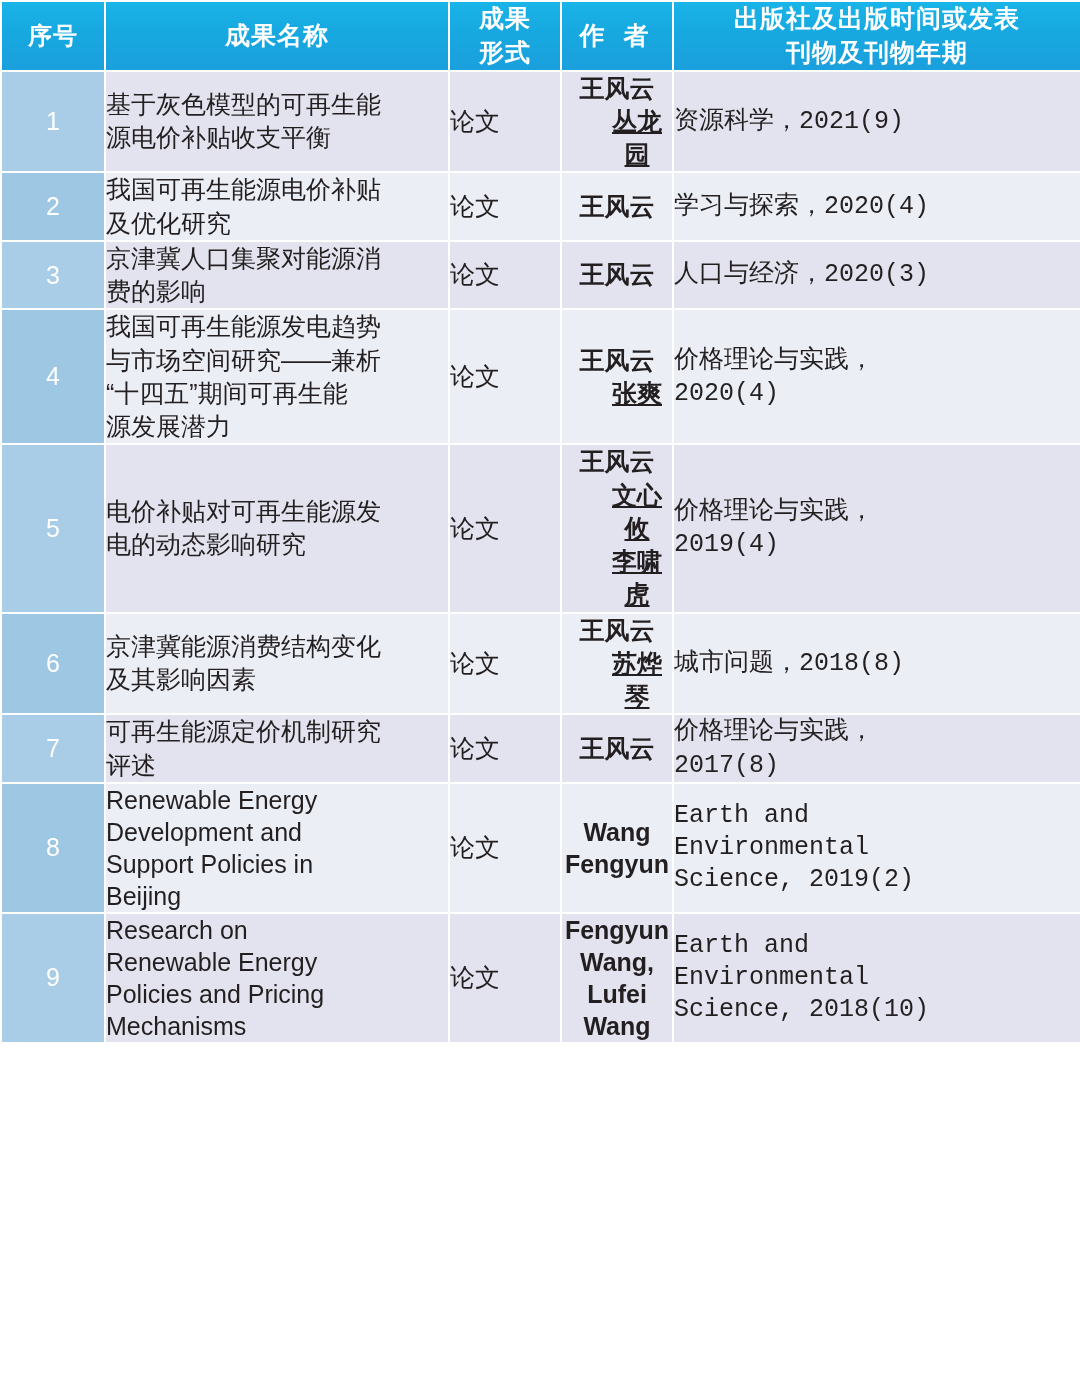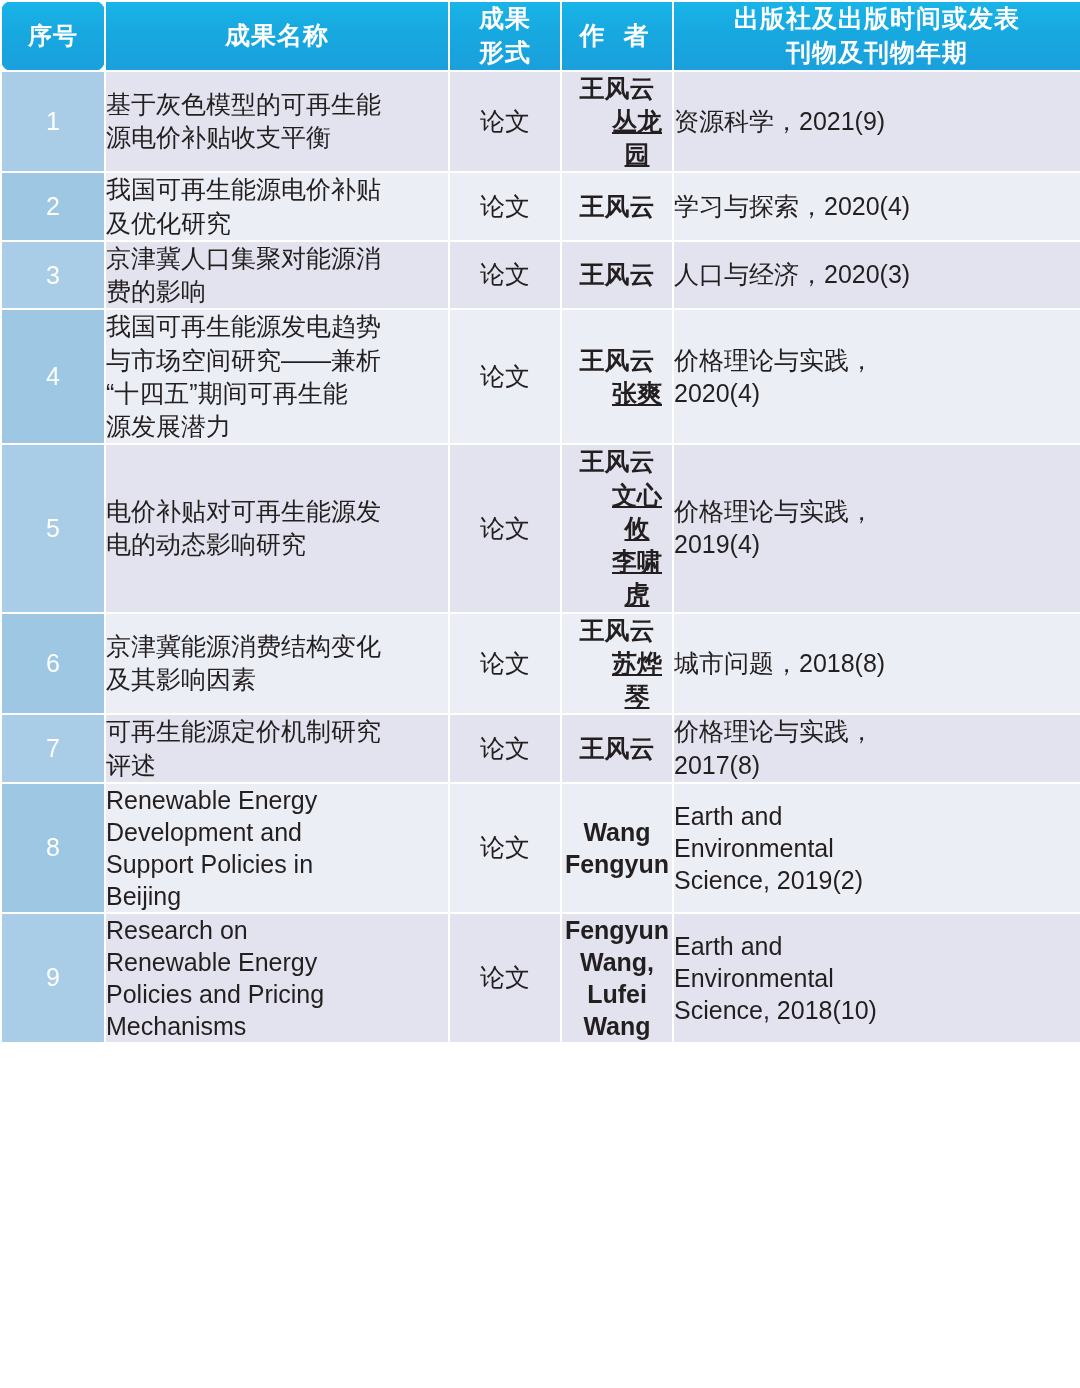--- a/index.html
+++ b/index.html
@@ -33,21 +33,21 @@
   thead th {
     background: linear-gradient(to bottom, #19b4e8 0%, #17a8e0 45%, #1aa0dc 100%);
     color: #ffffff;
     font-size: 25px;
     font-weight: bold;
     line-height: 1.35;
     text-align: center;
     padding: 12px 6px;
     letter-spacing: 1px;
   }
-  thead th.h-no { font-size: 24px; border-radius: 11px; }
+  thead th.h-no { font-size: 24px; }
   thead th.h-author { letter-spacing: 6px; }
 
   
   td.idx {
     background: #a9cde6;
     color: #ffffff;
     font-size: 25px;
     text-align: center;
     font-weight: normal;
   }
@@ -56,23 +56,23 @@
   
   td.cell {
     background: #e2e3ee;
     color: #231f20;
     font-size: 25px;
     line-height: 1.33;
   }
   tr.alt td.cell { background: #eceef5; }
 
   td.title  { text-align: left; padding: 10px 14px; }
-  td.form   { text-align: center; padding: 10px 4px; }
+  td.form   { text-align: left; padding: 10px 4px; }
   td.author { text-align: center; padding: 10px 4px; font-weight: bold; }
-  td.pub    { text-align: left;   padding: 10px 12px; }
+  td.pub    { text-align: left;   padding: 10px 12px; font-family: Liberation Mono, monospace; }
 
   td.title.lat, td.author.lat, td.pub.lat {
     font-size: 25px;
     line-height: 1.28;
   }
   .u { text-decoration: underline; padding-left: 40px; }
   .nowrapline { display: block; }
 </style>
 </head>
 <body>

